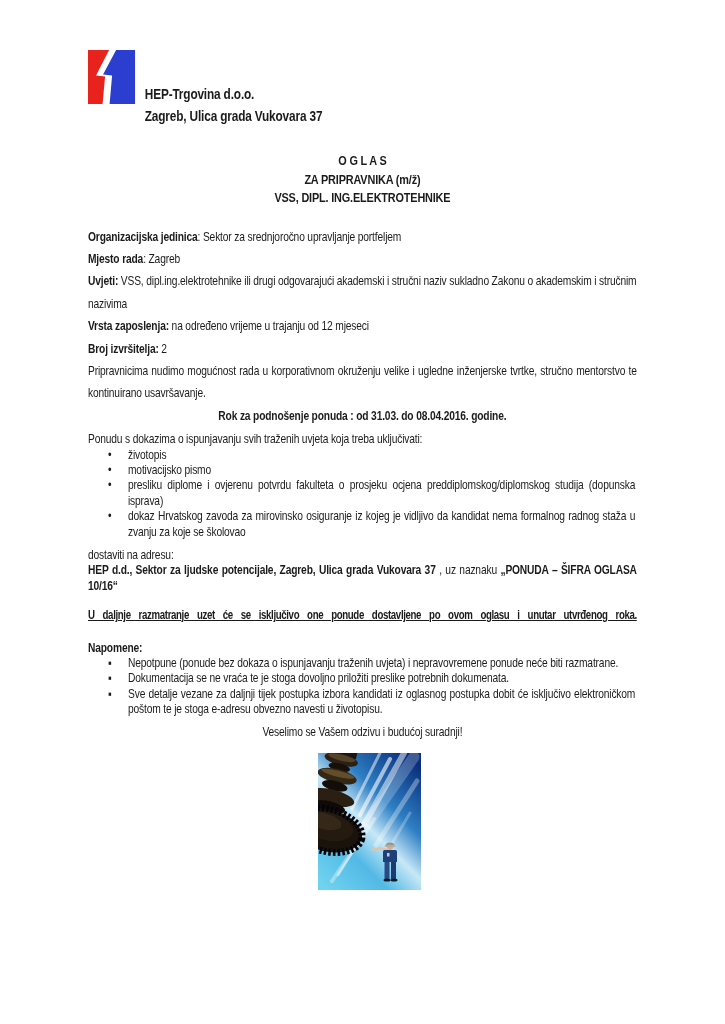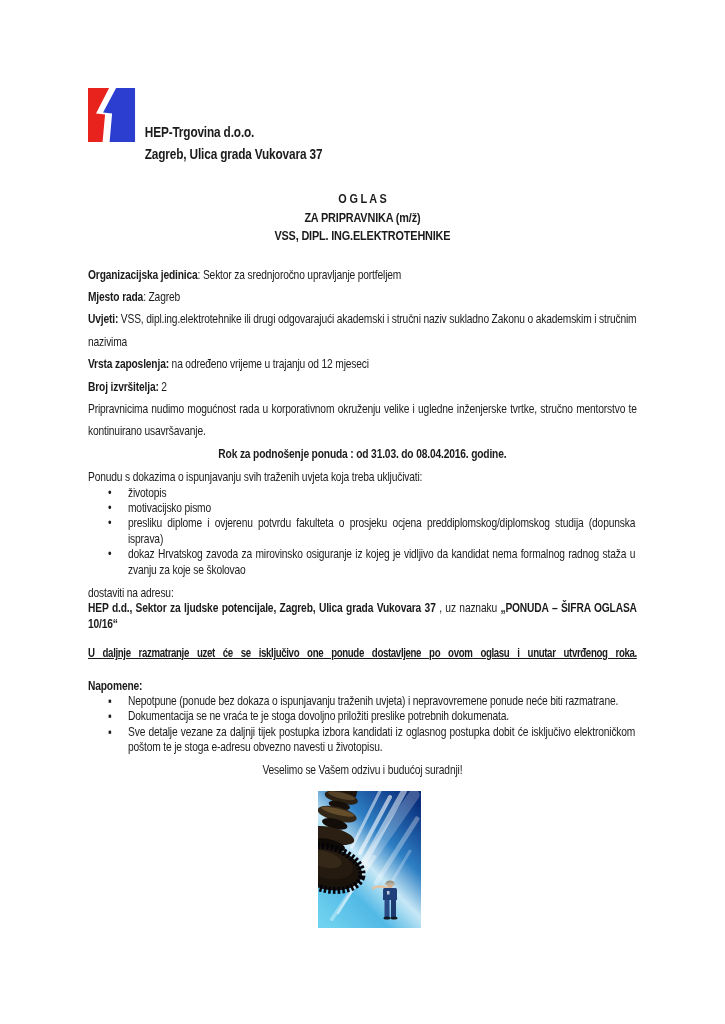--- a/index.html
+++ b/index.html
@@ -3,21 +3,21 @@
 <meta charset="utf-8">
 <style>
   * { margin:0; padding:0; box-sizing:border-box; }
   html,body { background:#ffffff; }
   body {
     width:725px; height:1024px;
     font-family:"Liberation Sans", sans-serif;
     color:#1b1b1b;
     overflow:hidden;
   }
-  .page { width:725px; height:1024px; padding:88px 0 0 88px; }
+  .page { width:725px; height:1024px; padding:50px 0 0 88px; }
 
   
   .narrow {
     width:686px;
     transform:scaleX(0.8);
     transform-origin:0 0;
     letter-spacing:-0.2px;
   }
 
   .doc-header { display:flex; }

